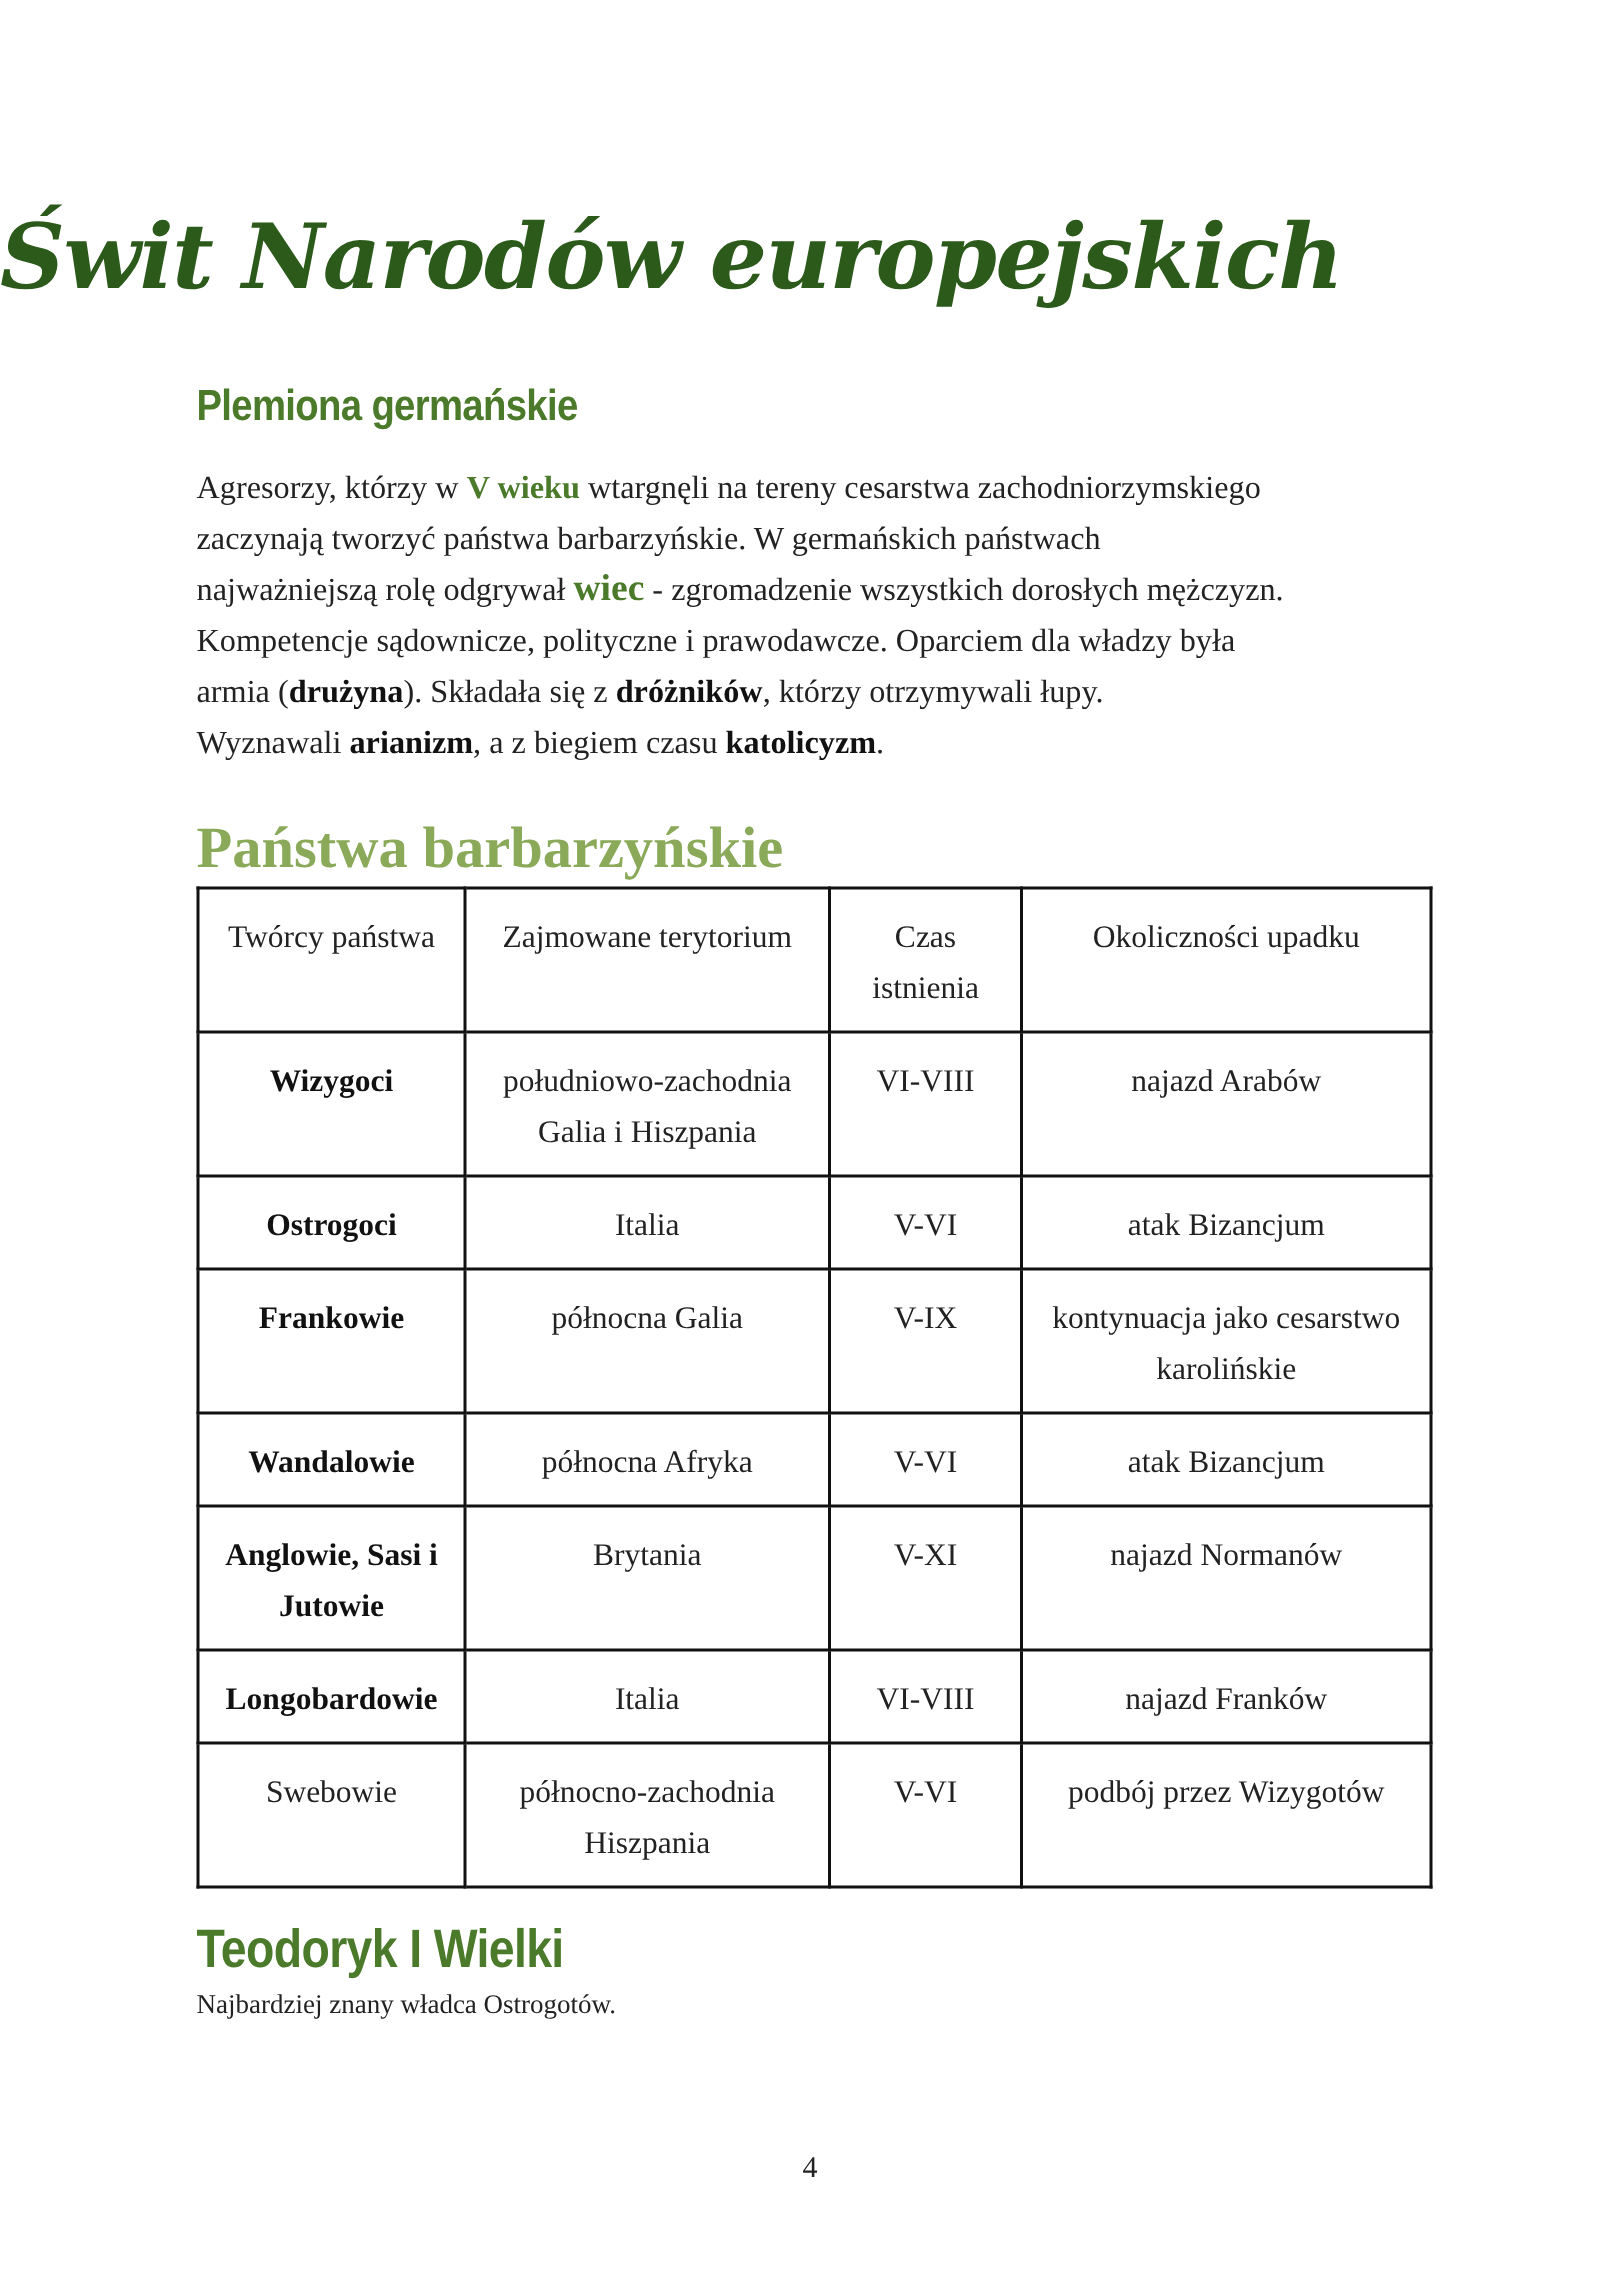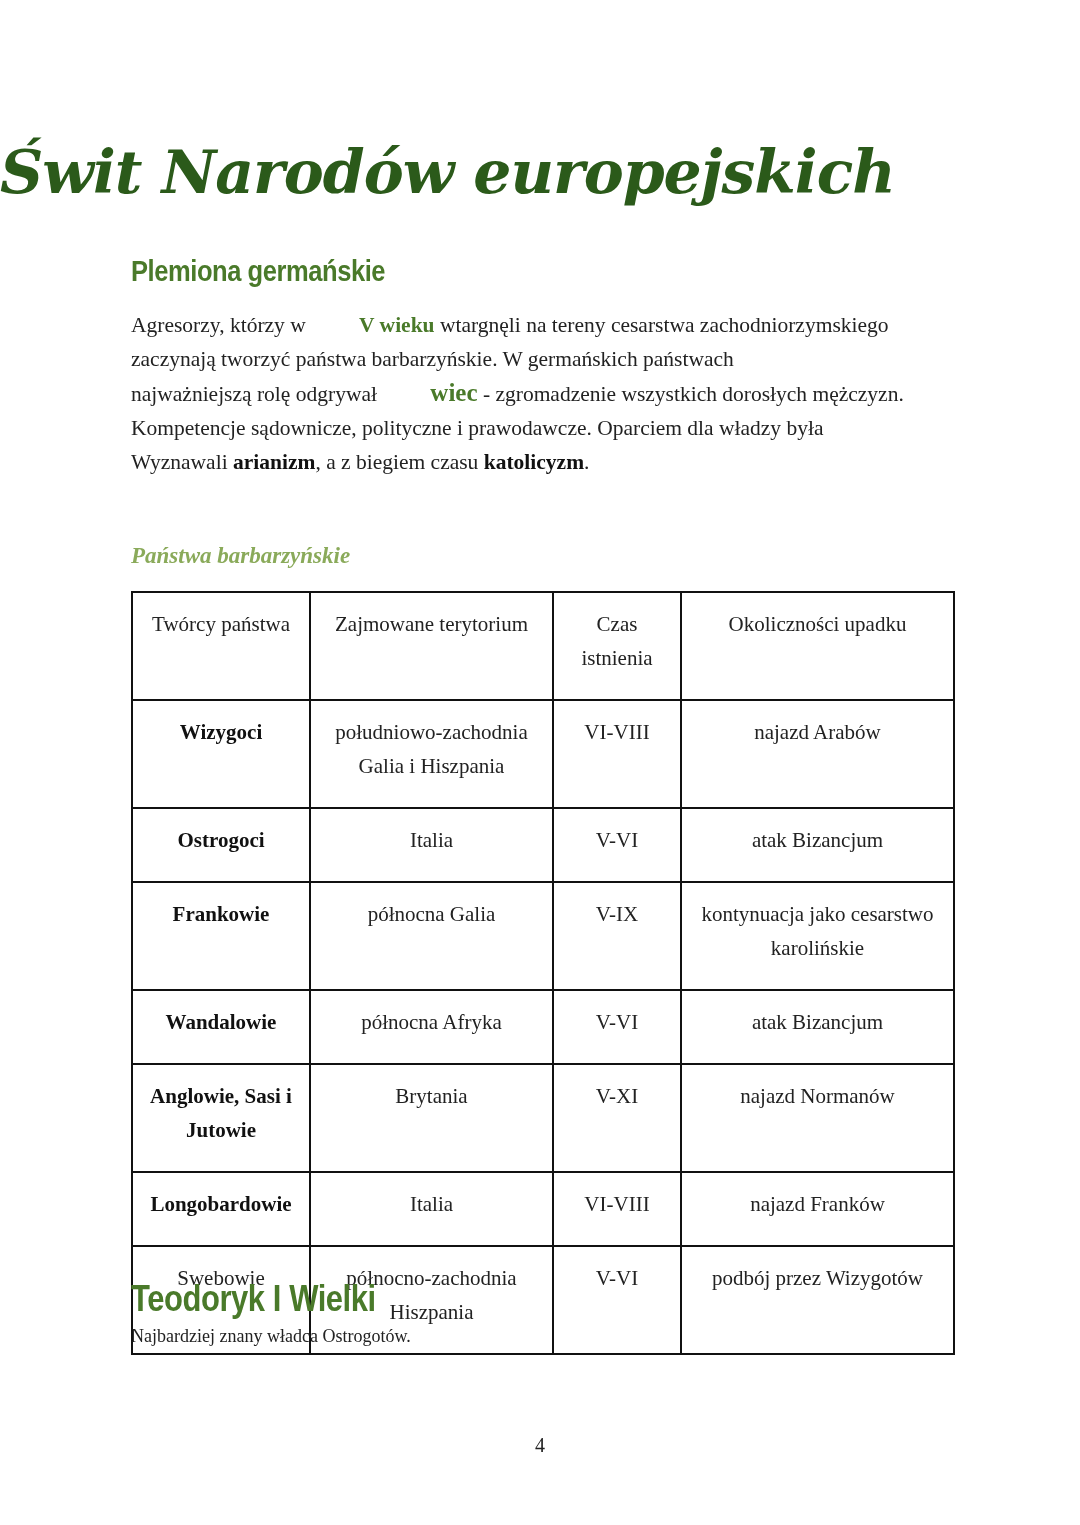--- a/index.html
+++ b/index.html
@@ -9,46 +9,47 @@
            font-family: "DejaVu Serif", serif; font-style: italic; font-weight: bold;
            font-size: 60px; color: #2b5a1a; letter-spacing: -1px; line-height: 80px; }
   .h2 { position: absolute; left: 131px; font-family: "Liberation Sans", sans-serif;
         font-weight: bold; color: #4a7a2a; letter-spacing: -0.5px; transform-origin: left top; }
   .h2.plemiona { top: 255px; font-size: 29px; transform: scaleX(0.88); }
   .h2.teodoryk { top: 1278px; font-size: 36px; transform: scaleX(0.86); }
   .para { position: absolute; left: 131px; top: 308px; width: 830px;
           font-family: "Liberation Serif", serif; font-size: 21.5px; line-height: 34px; color: #222; }
   .para .line { display: block; white-space: nowrap; }
   .para b { font-weight: bold; color: #111; }
-  .para .green { color: #4a7a2a; font-weight: bold; margin-left: 48px; }
+  .para .green { color: #4a7a2a; font-weight: bold; }
   .para .green.big { font-size: 25px; }
   .h3 { position: absolute; left: 131px; top: 543px; font-family: "Liberation Serif", serif;
-        font-weight: bold; font-size: 23px; color: #8aaa5a; font-style: italic; }
+        font-weight: bold; font-size: 39px; color: #8aaa5a; }
   table { position: absolute; left: 131px; top: 591px; border-collapse: collapse;
           font-family: "Liberation Serif", serif; font-size: 21px; color: #222; }
   td { border: 2px solid #111; text-align: center; vertical-align: top;
-       padding: 14px 8px 24px; line-height: 34px; }
+       padding: 14px 8px 12px; line-height: 34px; }
   td.b { font-weight: bold; color: #111; }
   .c1 { width: 160px; } .c2 { width: 225px; } .c3 { width: 110px; } .c4 { width: 255px; border-radius: 31px; }
   .teo-text { position: absolute; left: 131px; top: 1326px; font-family: "Liberation Serif", serif;
               font-size: 18px; color: #222; }
   .page-num { position: absolute; left: 0; width: 1080px; top: 1434px; text-align: center;
               font-family: "Liberation Serif", serif; font-size: 20px; color: #222; }
 </style>
 </head>
 <body>
 
 <div class="title">Świt Narodów europejskich</div>
 
 <div class="h2 plemiona">Plemiona germańskie</div>
 <div class="para" id="para">
     <span class="line"><span>Agresorzy, którzy w </span><span class="green">V wieku</span><span> wtargnęli na tereny cesarstwa zachodniorzymskiego</span></span>
     <span class="line"><span>zaczynają tworzyć państwa barbarzyńskie. W germańskich państwach</span></span>
     <span class="line"><span>najważniejszą rolę odgrywał </span><span class="green big">wiec</span><span> - zgromadzenie wszystkich dorosłych mężczyzn.</span></span>
     <span class="line"><span>Kompetencje sądownicze, polityczne i prawodawcze. Oparciem dla władzy była</span></span>
+    <span class="line"><span>armia (</span><b>drużyna</b><span>). Składała się z </span><b>dróżników</b><span>, którzy otrzymywali łupy.</span></span>
     <span class="line"><span>Wyznawali </span><b>arianizm</b><span>, a z biegiem czasu </span><b>katolicyzm</b><span>.</span></span>
   </div>
 
 <div class="h3">Państwa barbarzyńskie</div>
 
 <table>
   <thead>
     <tr>
       <td class="c1">Twórcy państwa</td>
       <td class="c2">Zajmowane terytorium</td>

